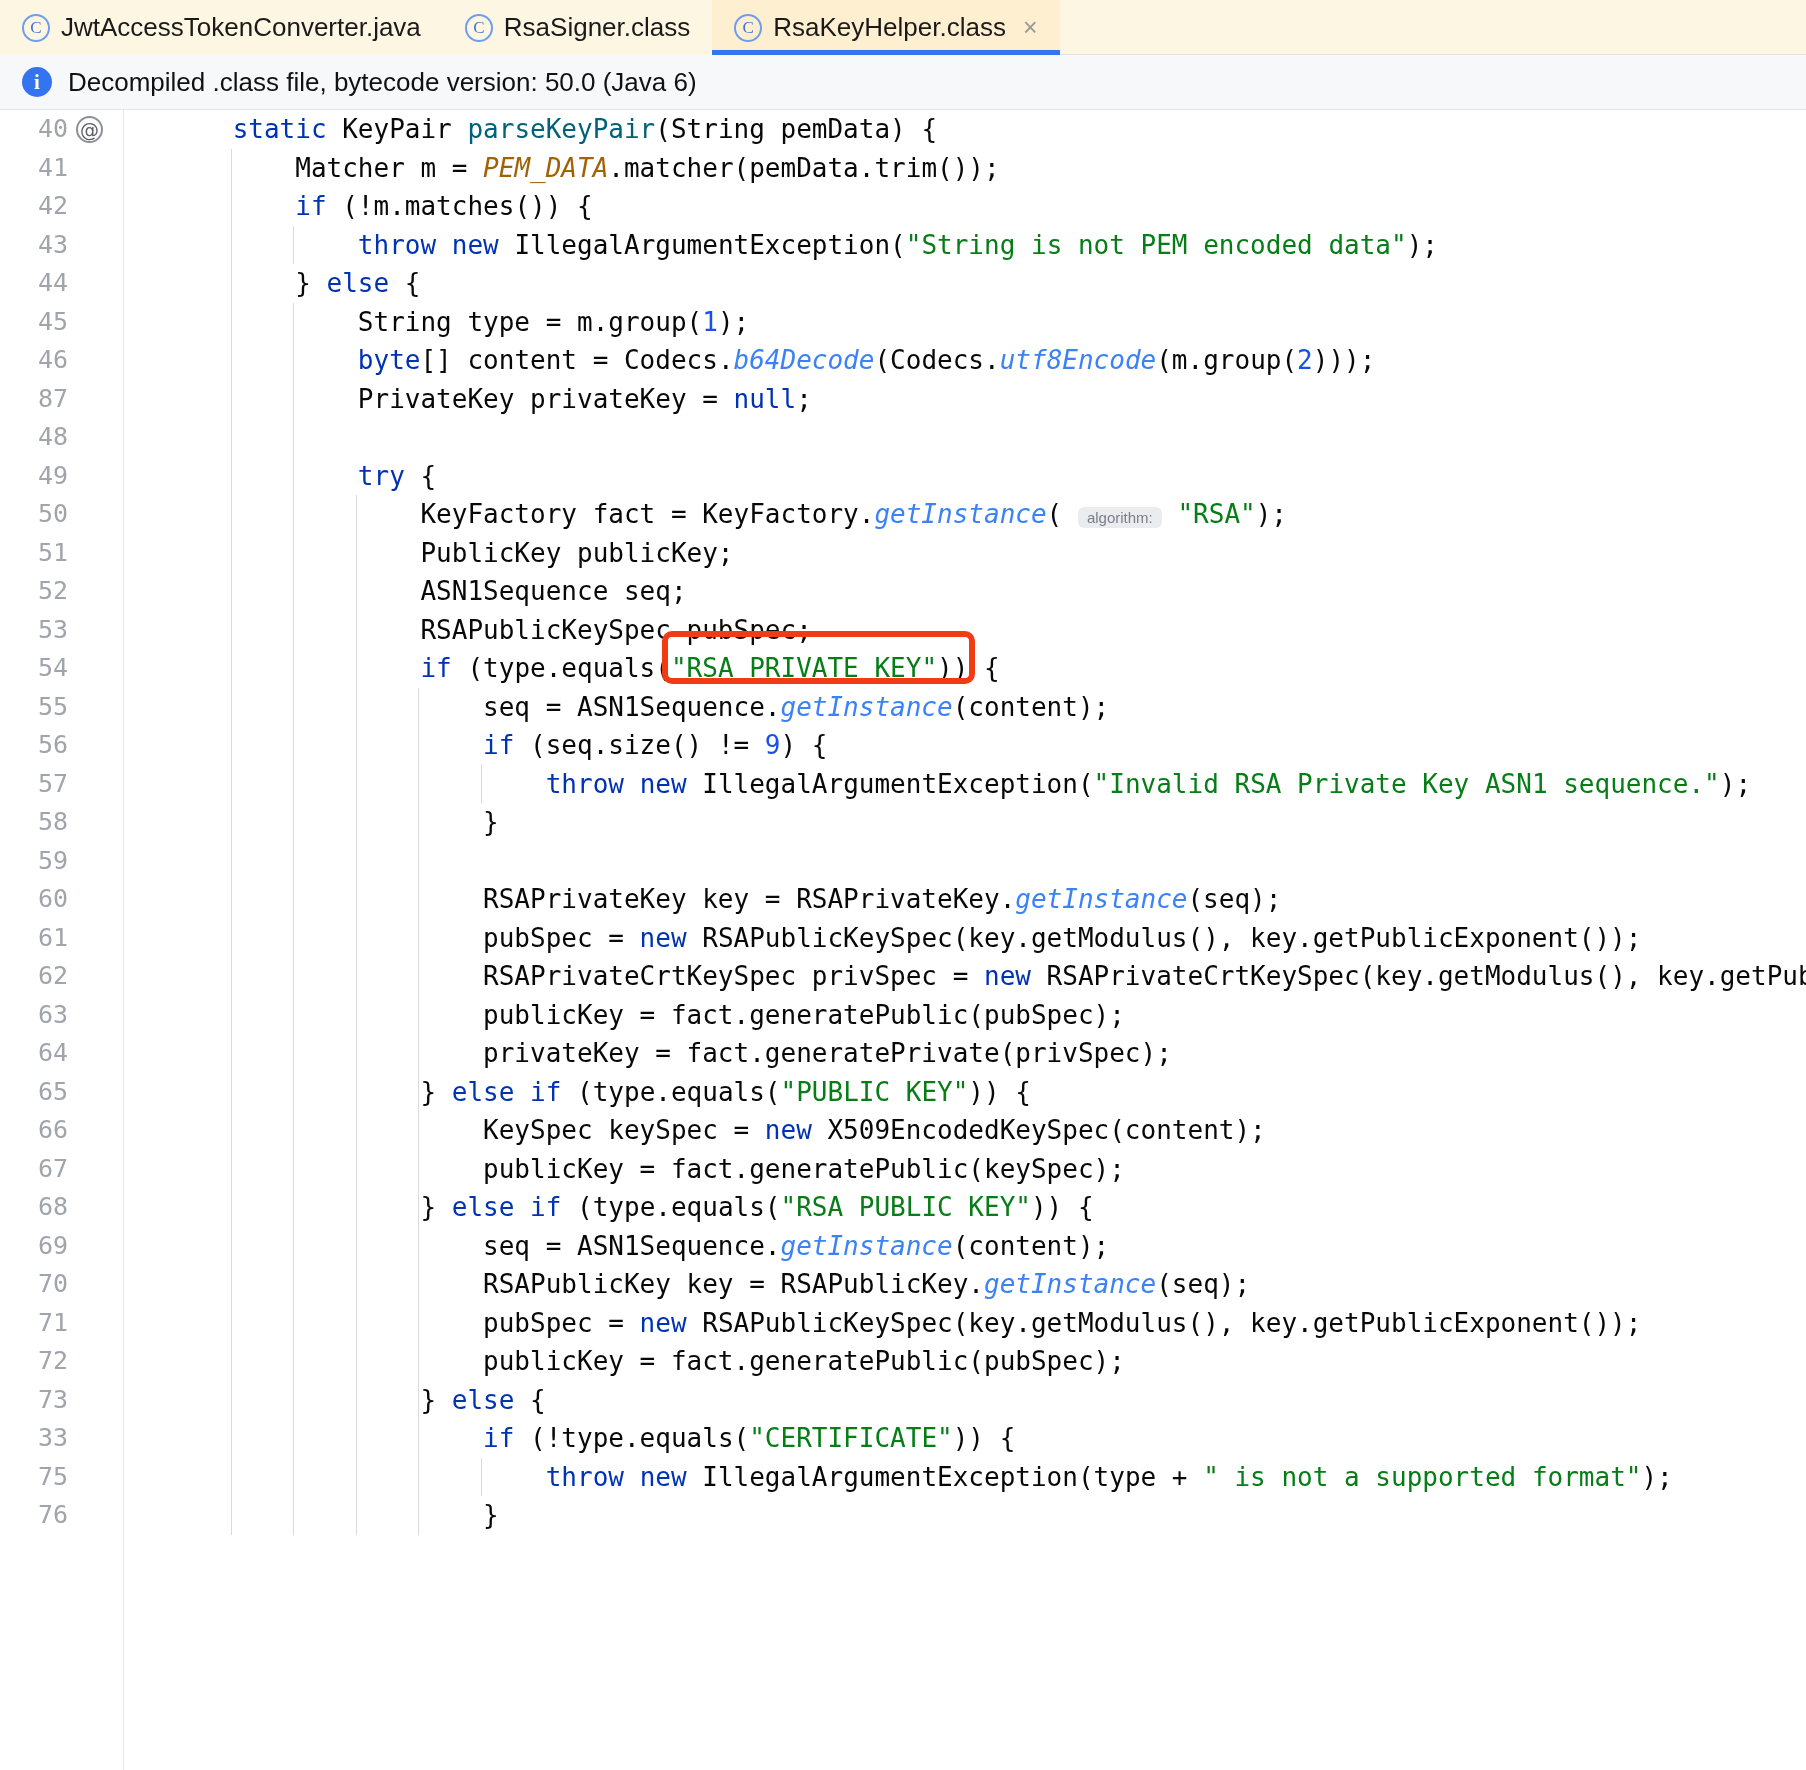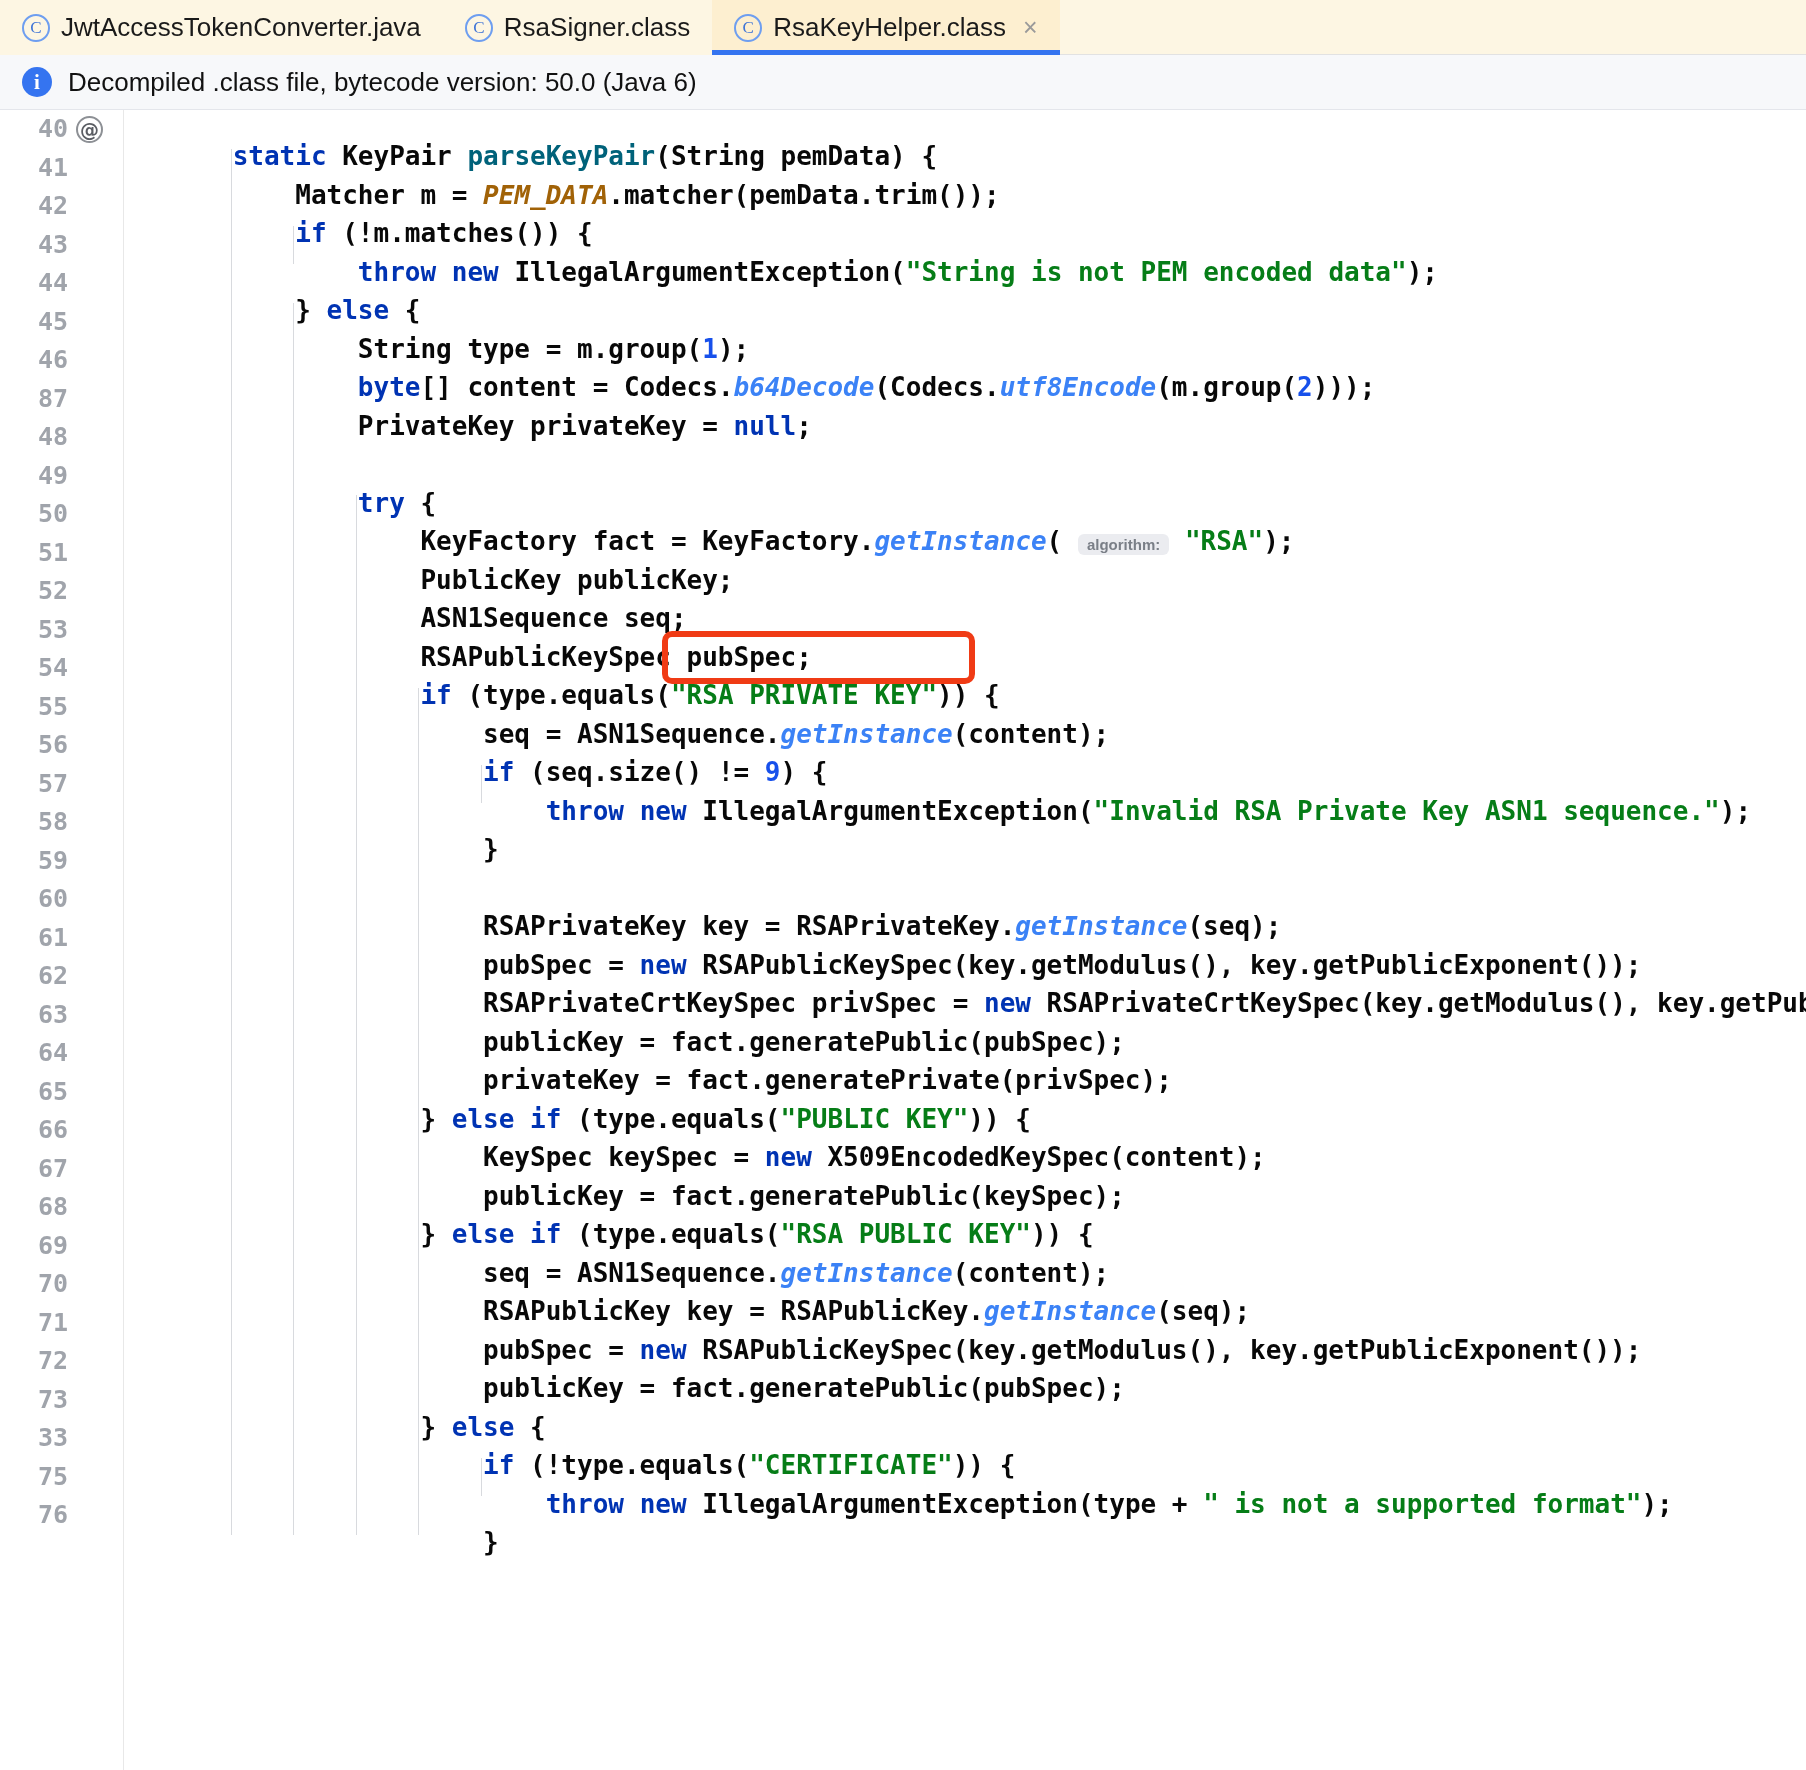--- a/index.html
+++ b/index.html
@@ -86,21 +86,20 @@
     flex: 0 0 auto;
   }
 
   
   .editor {
     position: relative;
     width: 1806px;
     height: 1660px;
     background: #ffffff;
     overflow: hidden;
-    font-weight: bold;
   }
   .gutter {
     position: absolute;
     top: 0; left: 0;
     width: 124px;
     height: 100%;
     background: #ffffff;
     border-right: 1px solid #e8e8e8;
   }
   .lines {
@@ -139,21 +138,20 @@
   .code {
     position: absolute;
     left: 124px;
     right: 0;
     font-family: "DejaVu Sans Mono", monospace;
     font-size: 26px;
     line-height: 38.5px;
     color: #080808;
     padding-left: 46px;
     overflow: hidden;
-    margin-top: 27px;
   }
 
   
   .guide {
     position: absolute;
     top: 0;
     width: 1px;
     background: #d8dade;
   }
 

